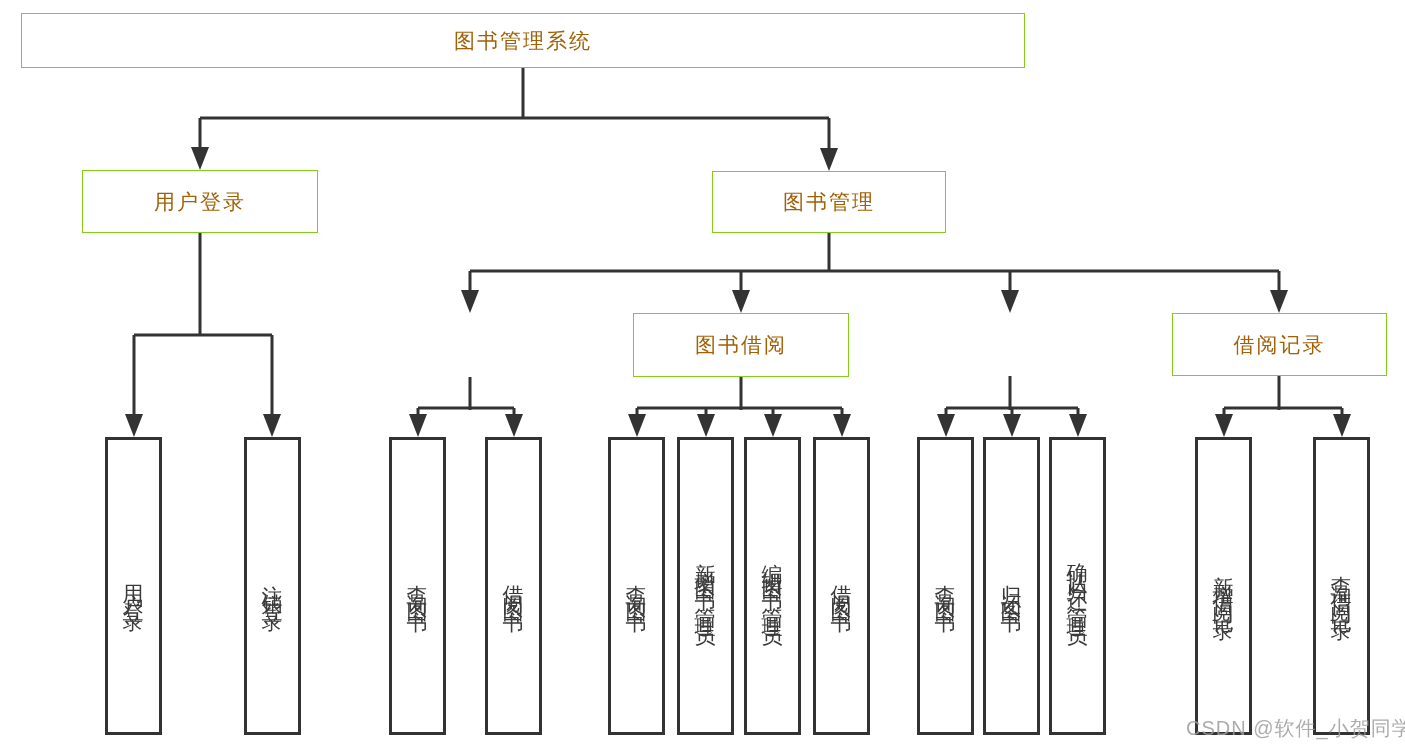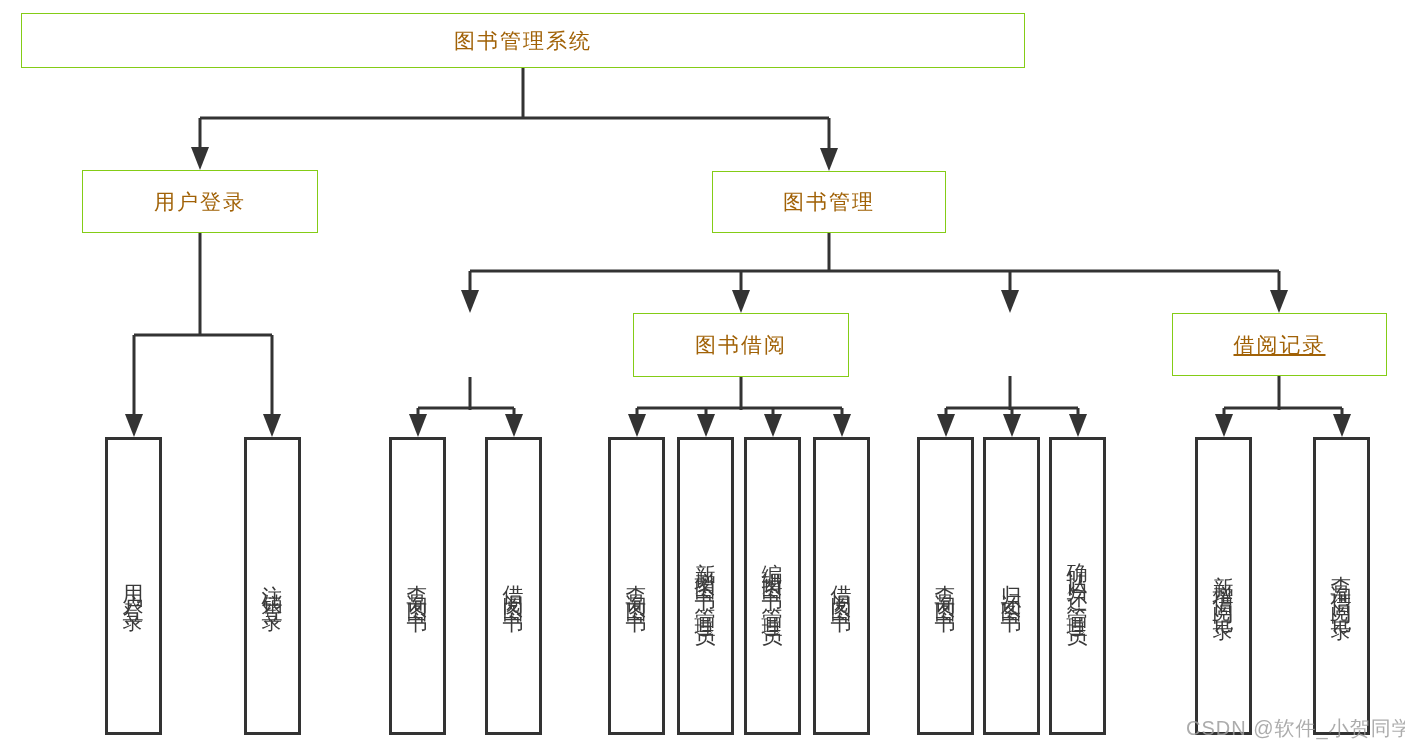--- a/index.html
+++ b/index.html
@@ -58,21 +58,21 @@
     color: #3a3a3a;
     line-height: 1;
   }
   
   .pos-root        { left: 21px;   top: 13px;  width: 1004px; height: 55px; }
   .pos-user-login  { left: 82px;   top: 170px; width: 236px;  height: 63px; }
   .pos-book-mgmt   { left: 712px;  top: 171px; width: 234px;  height: 62px; }
   .pos-new-book    { left: 362px;  top: 313px; width: 216px;  height: 64px; }
   .pos-book-borrow { left: 633px;  top: 313px; width: 216px;  height: 64px; font-family: Liberation Serif, serif; }
   .pos-cur-borrow  { left: 902px;  top: 313px; width: 215px;  height: 63px; }
-  .pos-borrow-rec  { left: 1172px; top: 313px; width: 215px;  height: 63px; text-decoration: underline; }
+  .pos-borrow-rec  { left: 1172px; top: 313px; width: 215px;  height: 63px; }
   
   .pos-l1  { left: 105px; }
   .pos-l2  { left: 244px; }
   .pos-l3  { left: 389px; }
   .pos-l4  { left: 485px; }
   .pos-l5  { left: 608px; }
   .pos-l6  { left: 677px; }
   .pos-l7  { left: 744px; }
   .pos-l8  { left: 813px; }
   .pos-l9  { left: 917px; }

